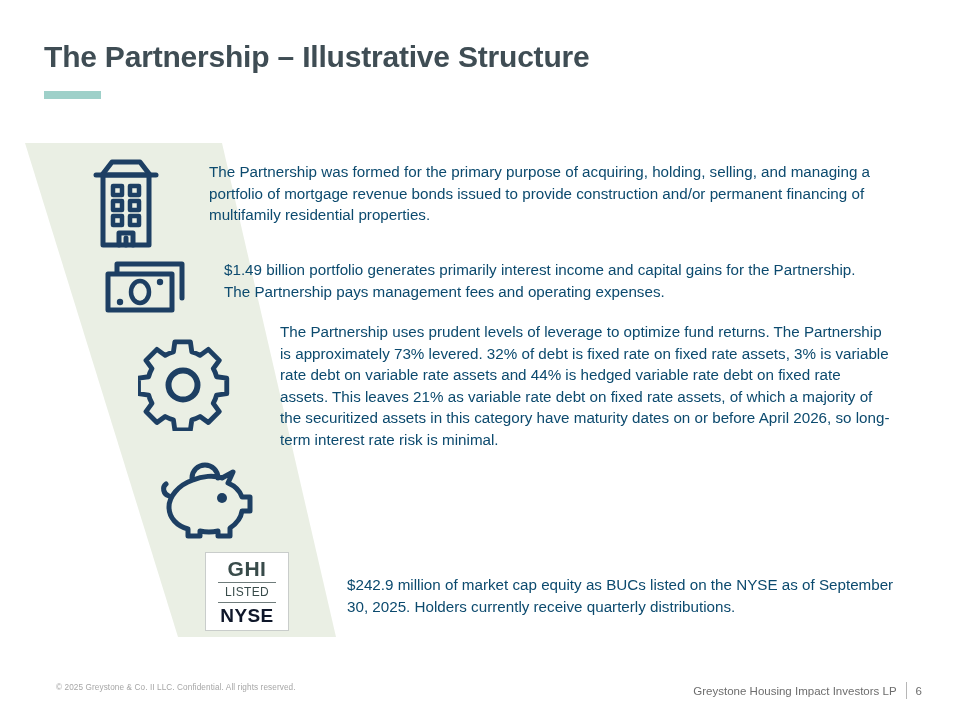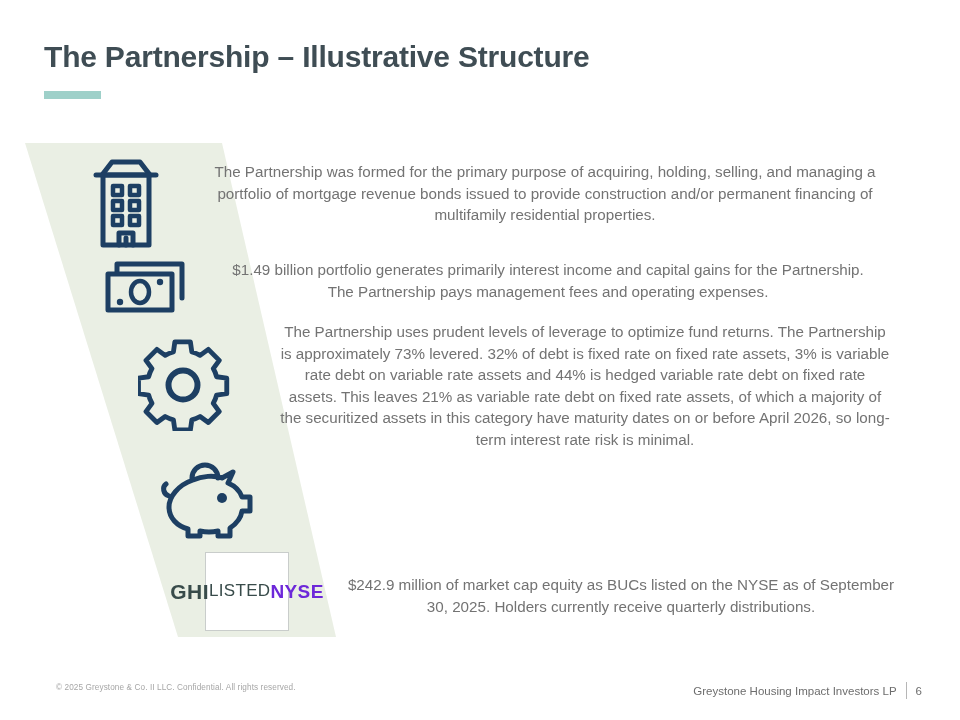--- a/index.html
+++ b/index.html
@@ -58,59 +58,58 @@
   #nyse-badge {
     position: absolute;
     left: 205px;
     top: 552px;
     width: 84px;
     height: 79px;
     background: #ffffff;
     border: 1px solid #c9cdcb;
     box-sizing: border-box;
     display: flex;
-    flex-direction: row;
+    flex-direction: column;
     align-items: center;
     justify-content: center;
     padding: 4px 0;
   }
   #nyse-badge .ghi {
     font-size: 21px;
     font-weight: bold;
     color: #384b4a;
     letter-spacing: 0.5px;
     line-height: 1;
   }
   #nyse-badge .rule {
     width: 58px;
     height: 1px;
     background: #6f7c7b;
     margin: 3px 0;
   }
   #nyse-badge .listed {
-    font-size: 17px;
+    font-size: 12px;
     color: #384b4a;
     letter-spacing: 0.3px;
     line-height: 1.1;
   }
   #nyse-badge .nyse {
     font-size: 19px;
     font-weight: bold;
-    color: #6d28d9;
+    color: #0f172a;
     letter-spacing: 0.4px;
     line-height: 1;
   }
 
   
   .para {
     position: absolute;
     font-size: 15.2px;
     line-height: 21.5px;
-    color: #737373;
-    text-align: center;
+    color: #0c4a6e;
   }
 
   
   #footer-left {
     position: absolute;
     left: 56px;
     top: 683px;
     font-size: 8.2px;
     color: #a6a6a6;
     letter-spacing: 0.1px;

